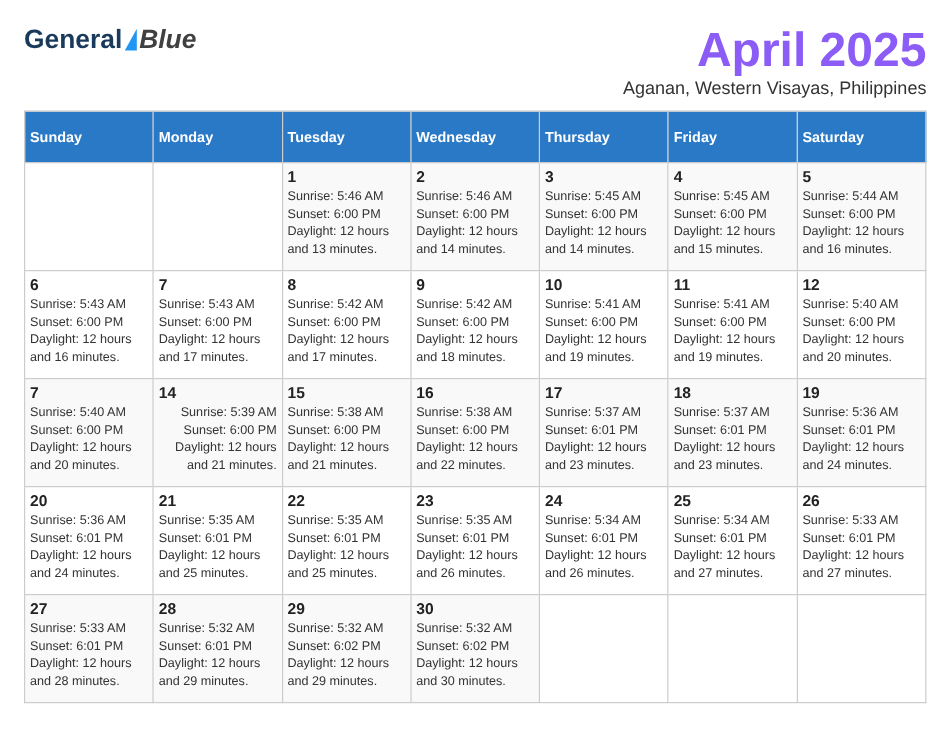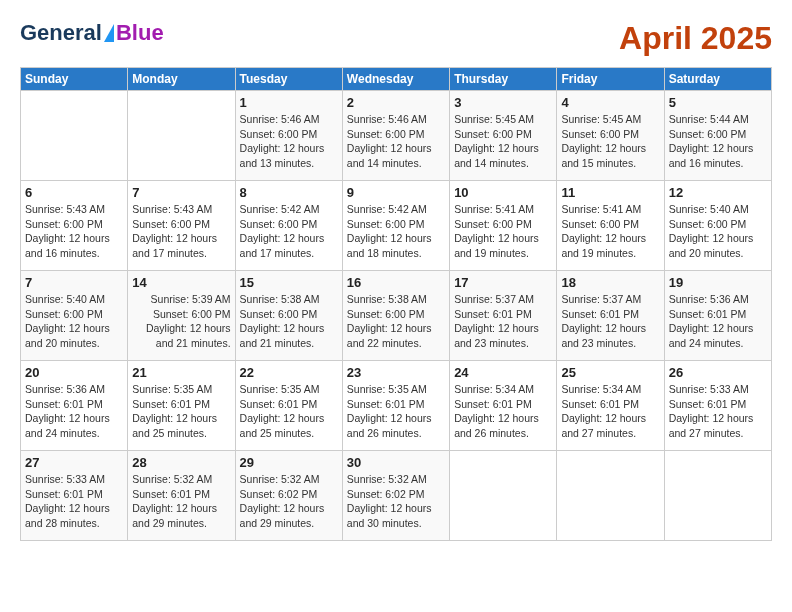--- a/index.html
+++ b/index.html
@@ -23,50 +23,50 @@
       align-items: flex-start;
     }
     .logo-text {
       display: flex;
       align-items: center;
       font-size: 22px;
       font-weight: bold;
       color: #1a3a5c;
     }
     .logo-general { color: #1a3a5c; }
-    .logo-blue { color: #a21caf; }
+    .logo-blue { color: #404040; font-style: italic; }
     .logo-icon {
       display: inline-block;
       width: 0;
       height: 0;
       border-left: 10px solid transparent;
       border-bottom: 18px solid #2196F3;
       margin-left: 2px;
       margin-right: 2px;
       vertical-align: middle;
     }
     .title-block { text-align: right; }
     .calendar-title {
-      font-size: 32px;
+      font-size: 40px;
       font-weight: bold;
-      color: #c2410c;
+      color: #8b5cf6;
     }
     .calendar-subtitle {
       font-size: 15px;
       color: #333;
     }
     table {
       width: 100%;
       border-collapse: collapse;
       font-size: 11px;
     }
     thead tr th {
       background-color: #2979C7;
       color: #fff;
-      padding: 4px 4px;
+      padding: 14px 4px;
       text-align: left;
       font-size: 12px;
       border: 1px solid #ccc;
     }
     tbody tr td {
       border: 1px solid #ccc;
       vertical-align: top;
       padding: 4px;
       height: 90px;
       width: 107px;
@@ -95,20 +95,21 @@
 <div class="header">
   <div class="logo">
     <div class="logo-text">
       <span class="logo-general">General</span>
       <span class="logo-icon"></span>
       <span class="logo-blue">Blue</span>
     </div>
   </div>
   <div class="title-block">
     <div class="calendar-title">April 2025</div>
+    <div class="calendar-subtitle">Aganan, Western Visayas, Philippines</div>
   </div>
 </div>
 
 <table>
   <thead>
     <tr>
     <th>Sunday</th>
         <th>Monday</th>
         <th>Tuesday</th>
         <th>Wednesday</th>

